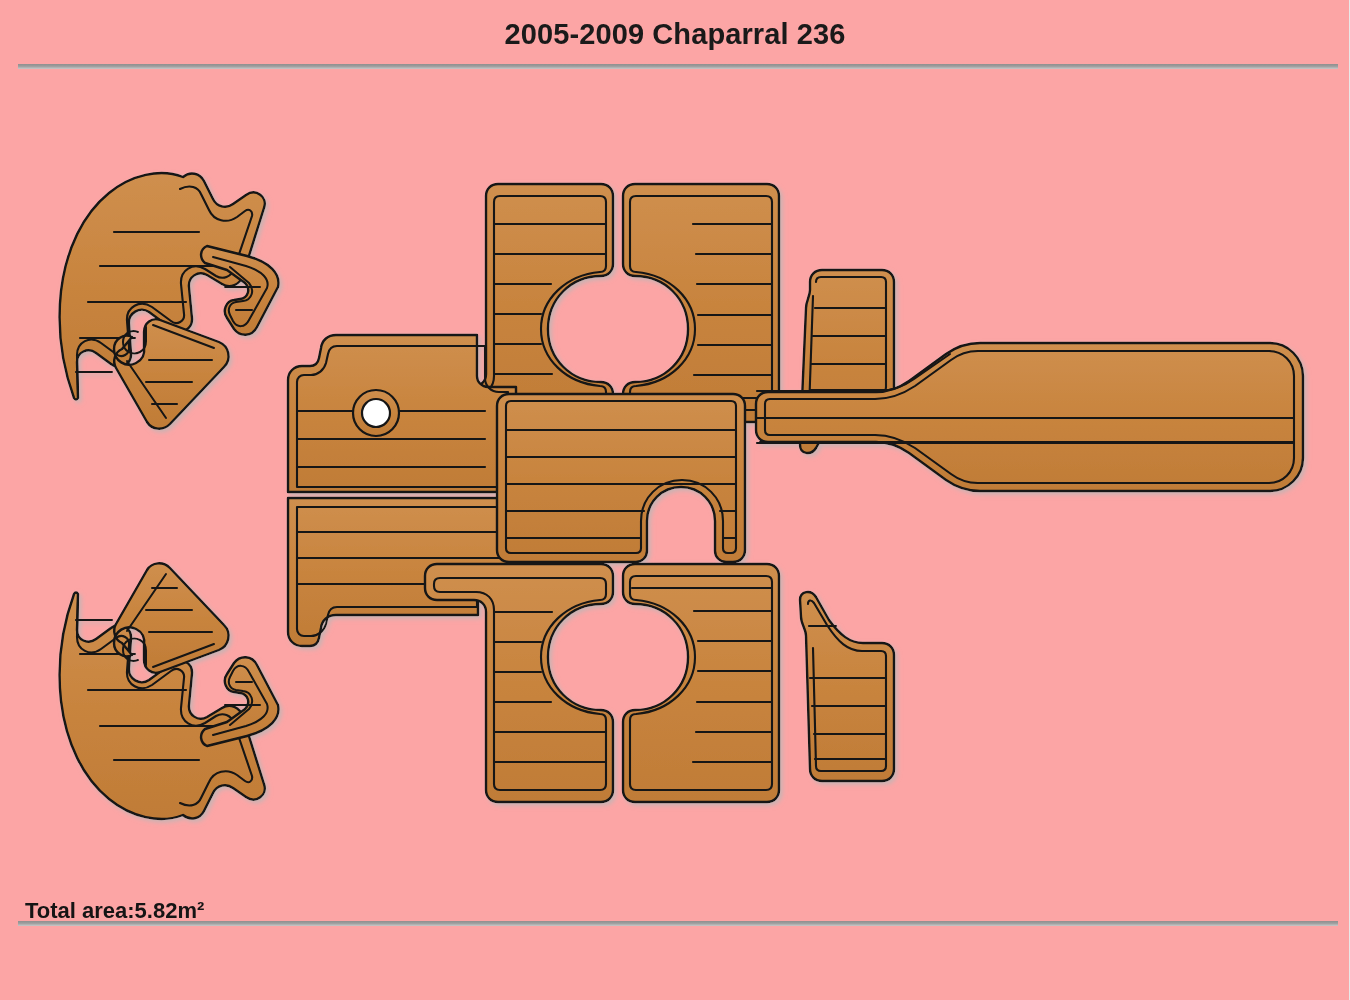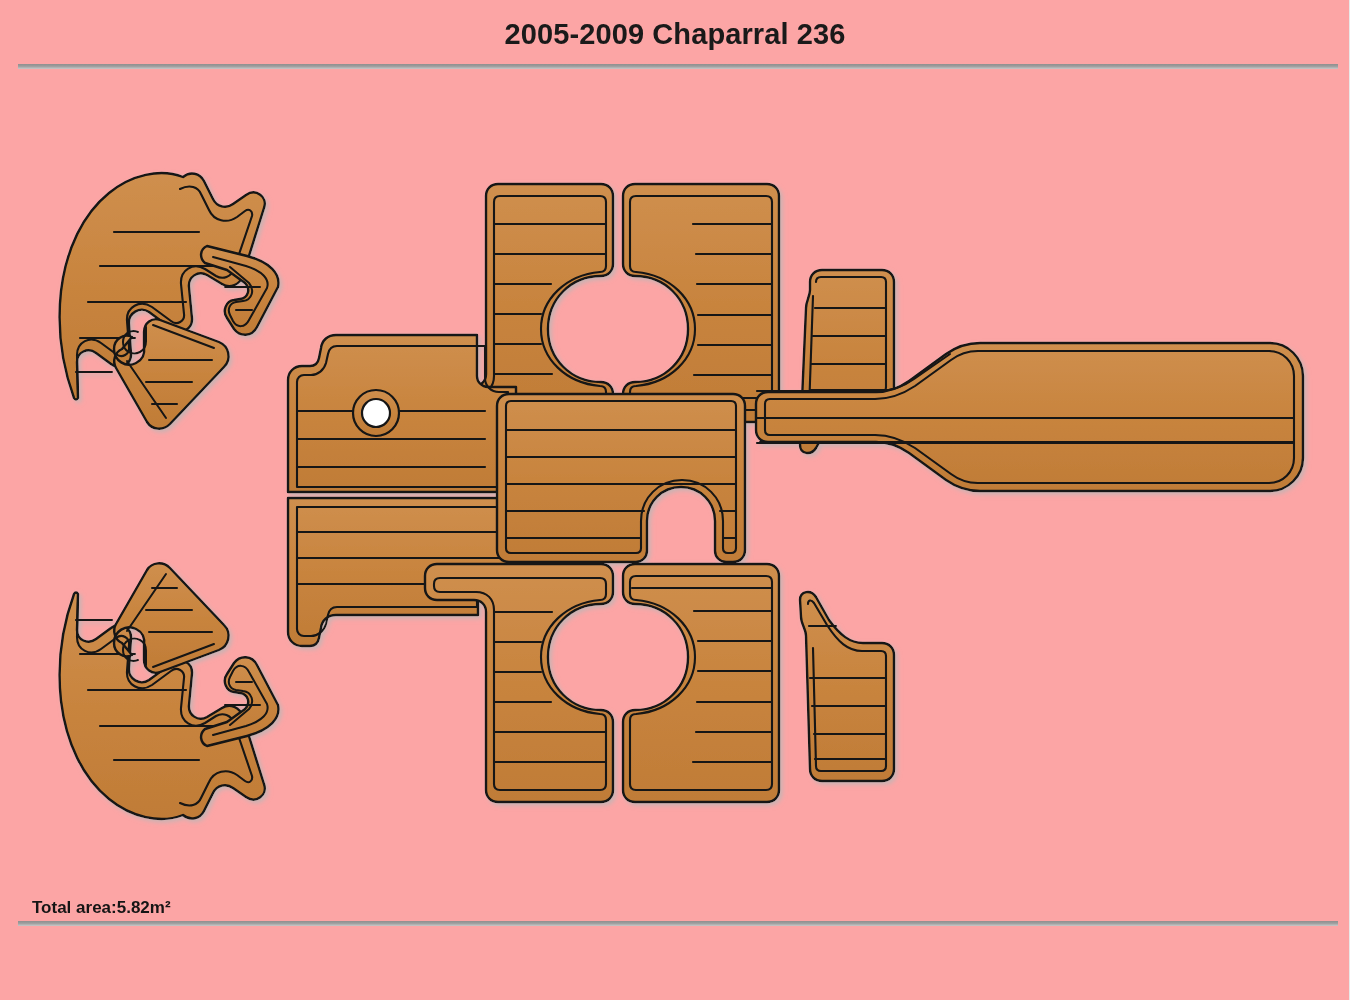--- a/index.html
+++ b/index.html
@@ -40,23 +40,23 @@
     left: 18px;
     top: 64px;
     width: 1320px;
     height: 5px;
     background: linear-gradient(to bottom, #8f8f8f 0%, #9d9d9d 45%, #c9c9c9 100%);
   }
 
   
   #total-area {
     position: absolute;
-    left: 32px;
+    left: 25px;
     top: 898px;
-    font-size: 17px;
+    font-size: 22px;
     color: #151515;
     white-space: nowrap;
   }
   #footer-rule {
     position: absolute;
     left: 18px;
     top: 921px;
     width: 1320px;
     height: 5px;
     background: linear-gradient(to bottom, #8f8f8f 0%, #9d9d9d 45%, #c9c9c9 100%);

